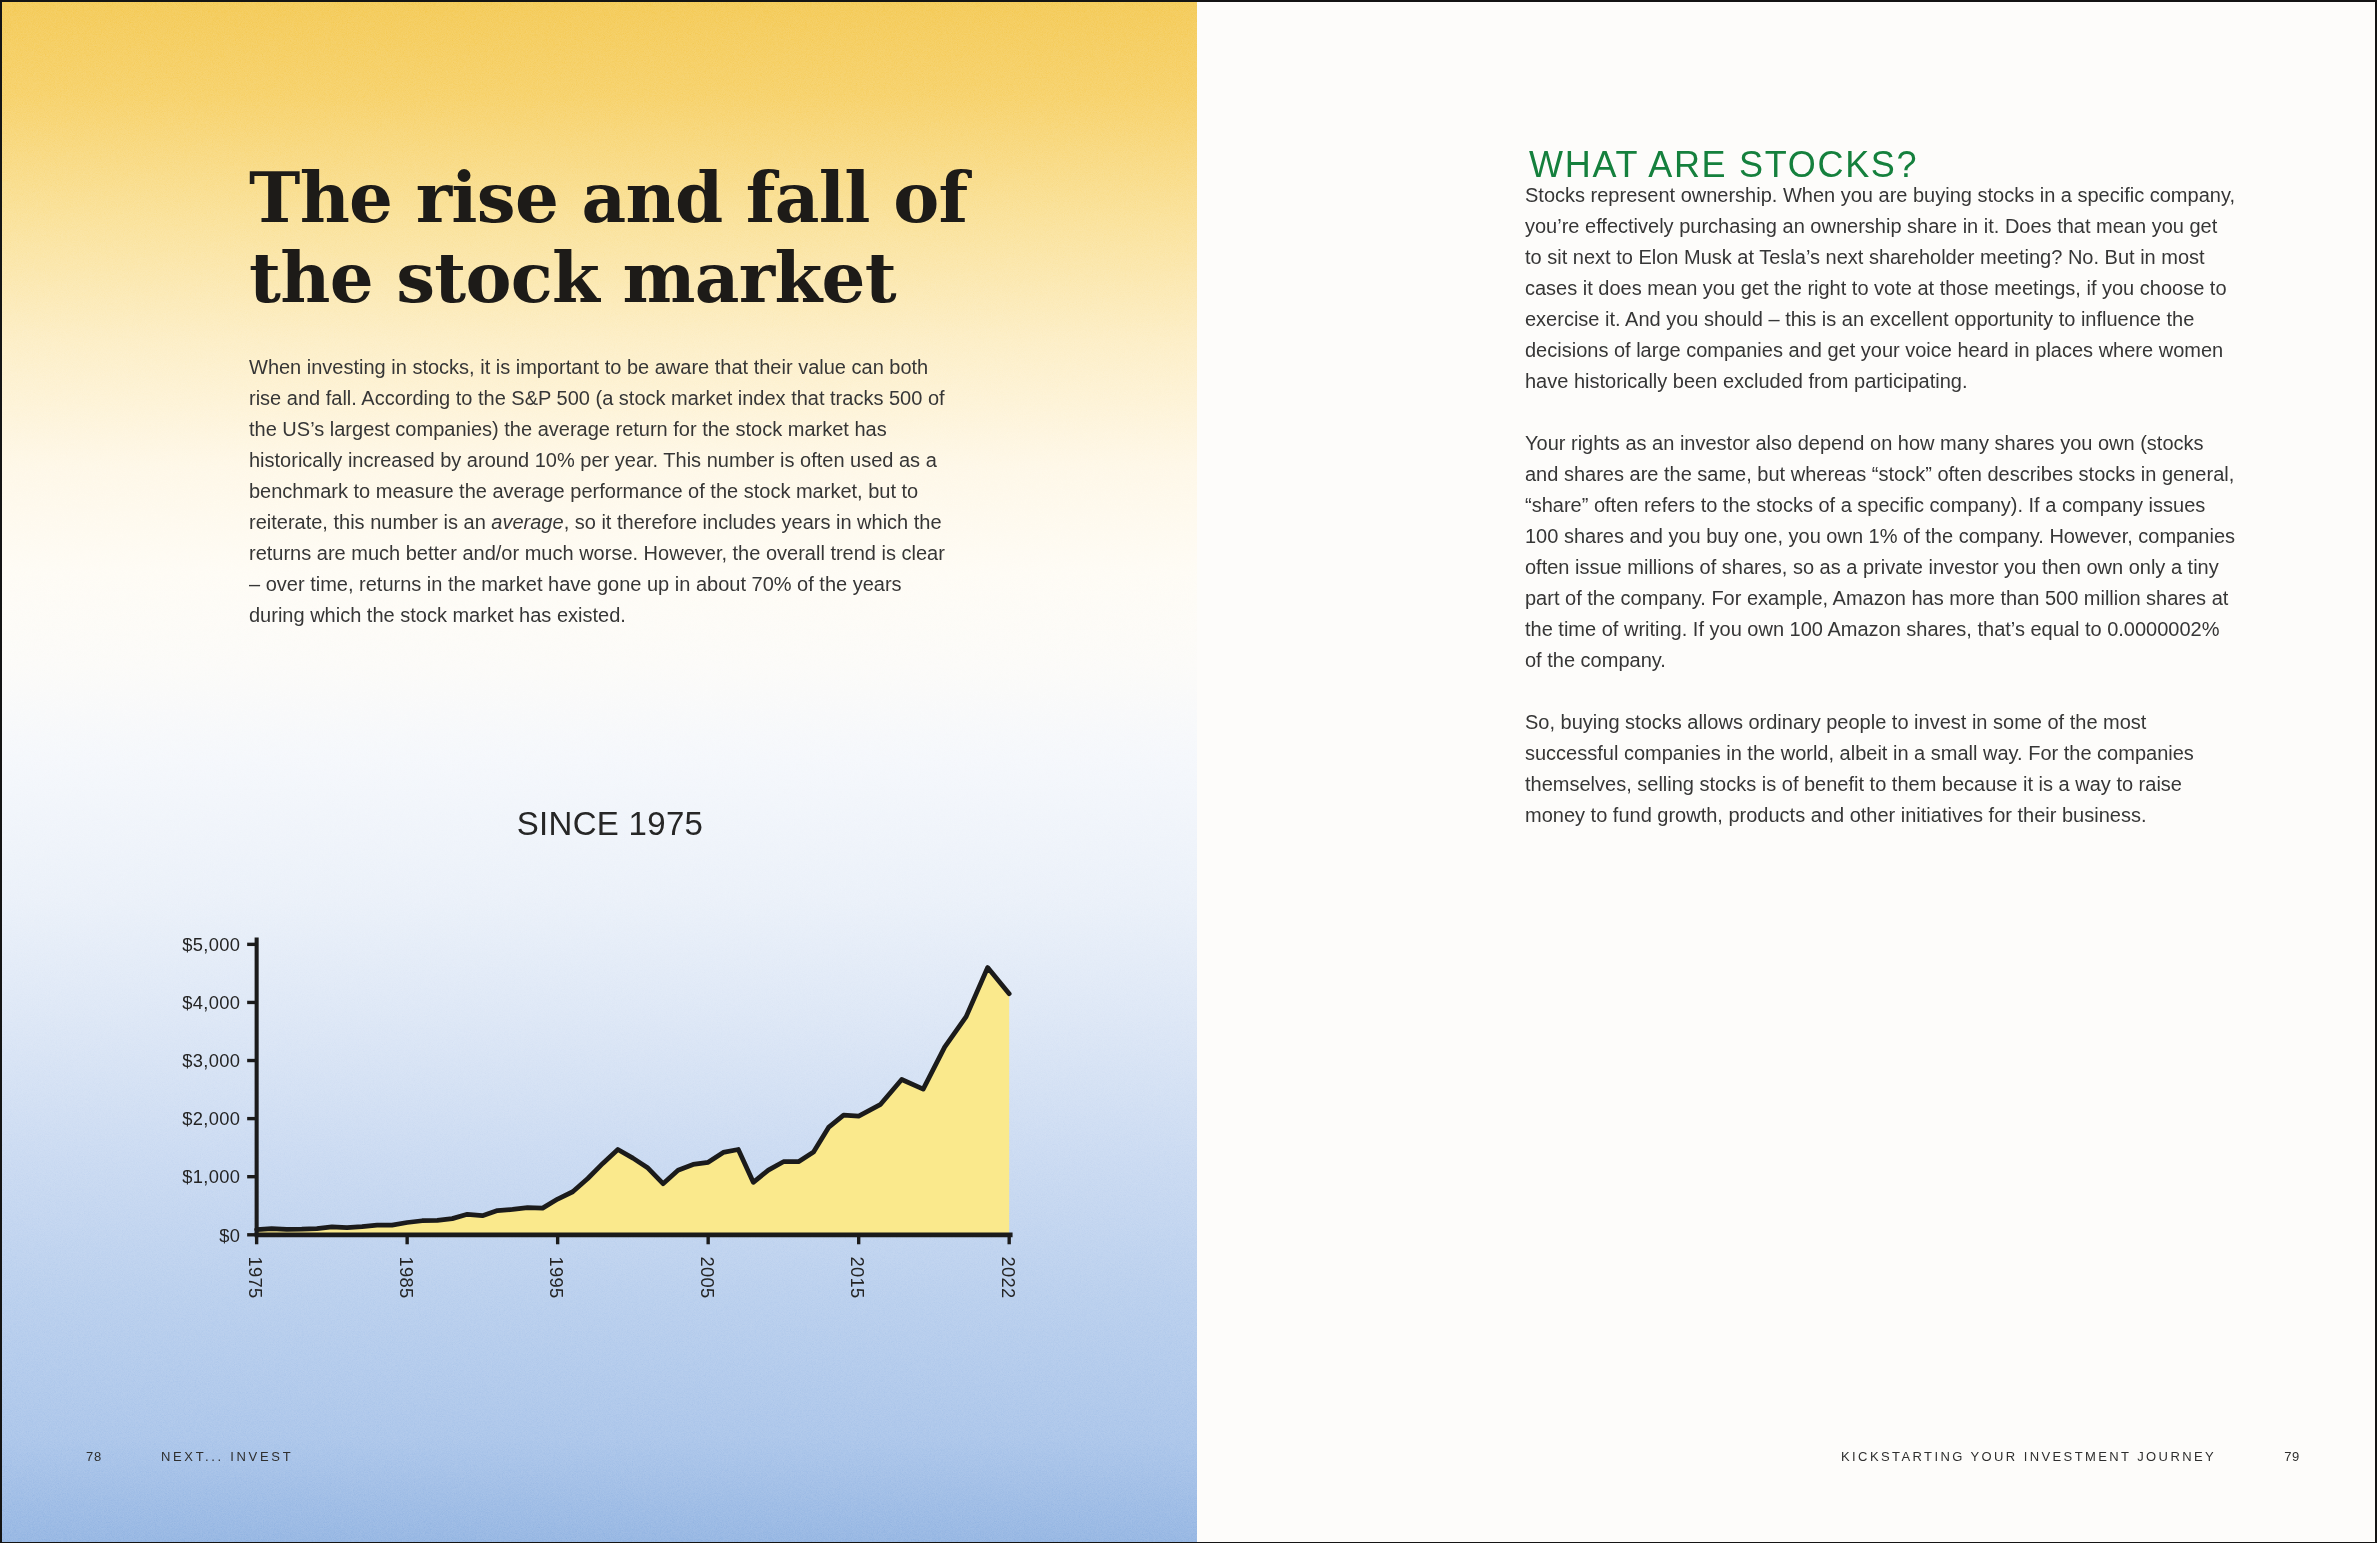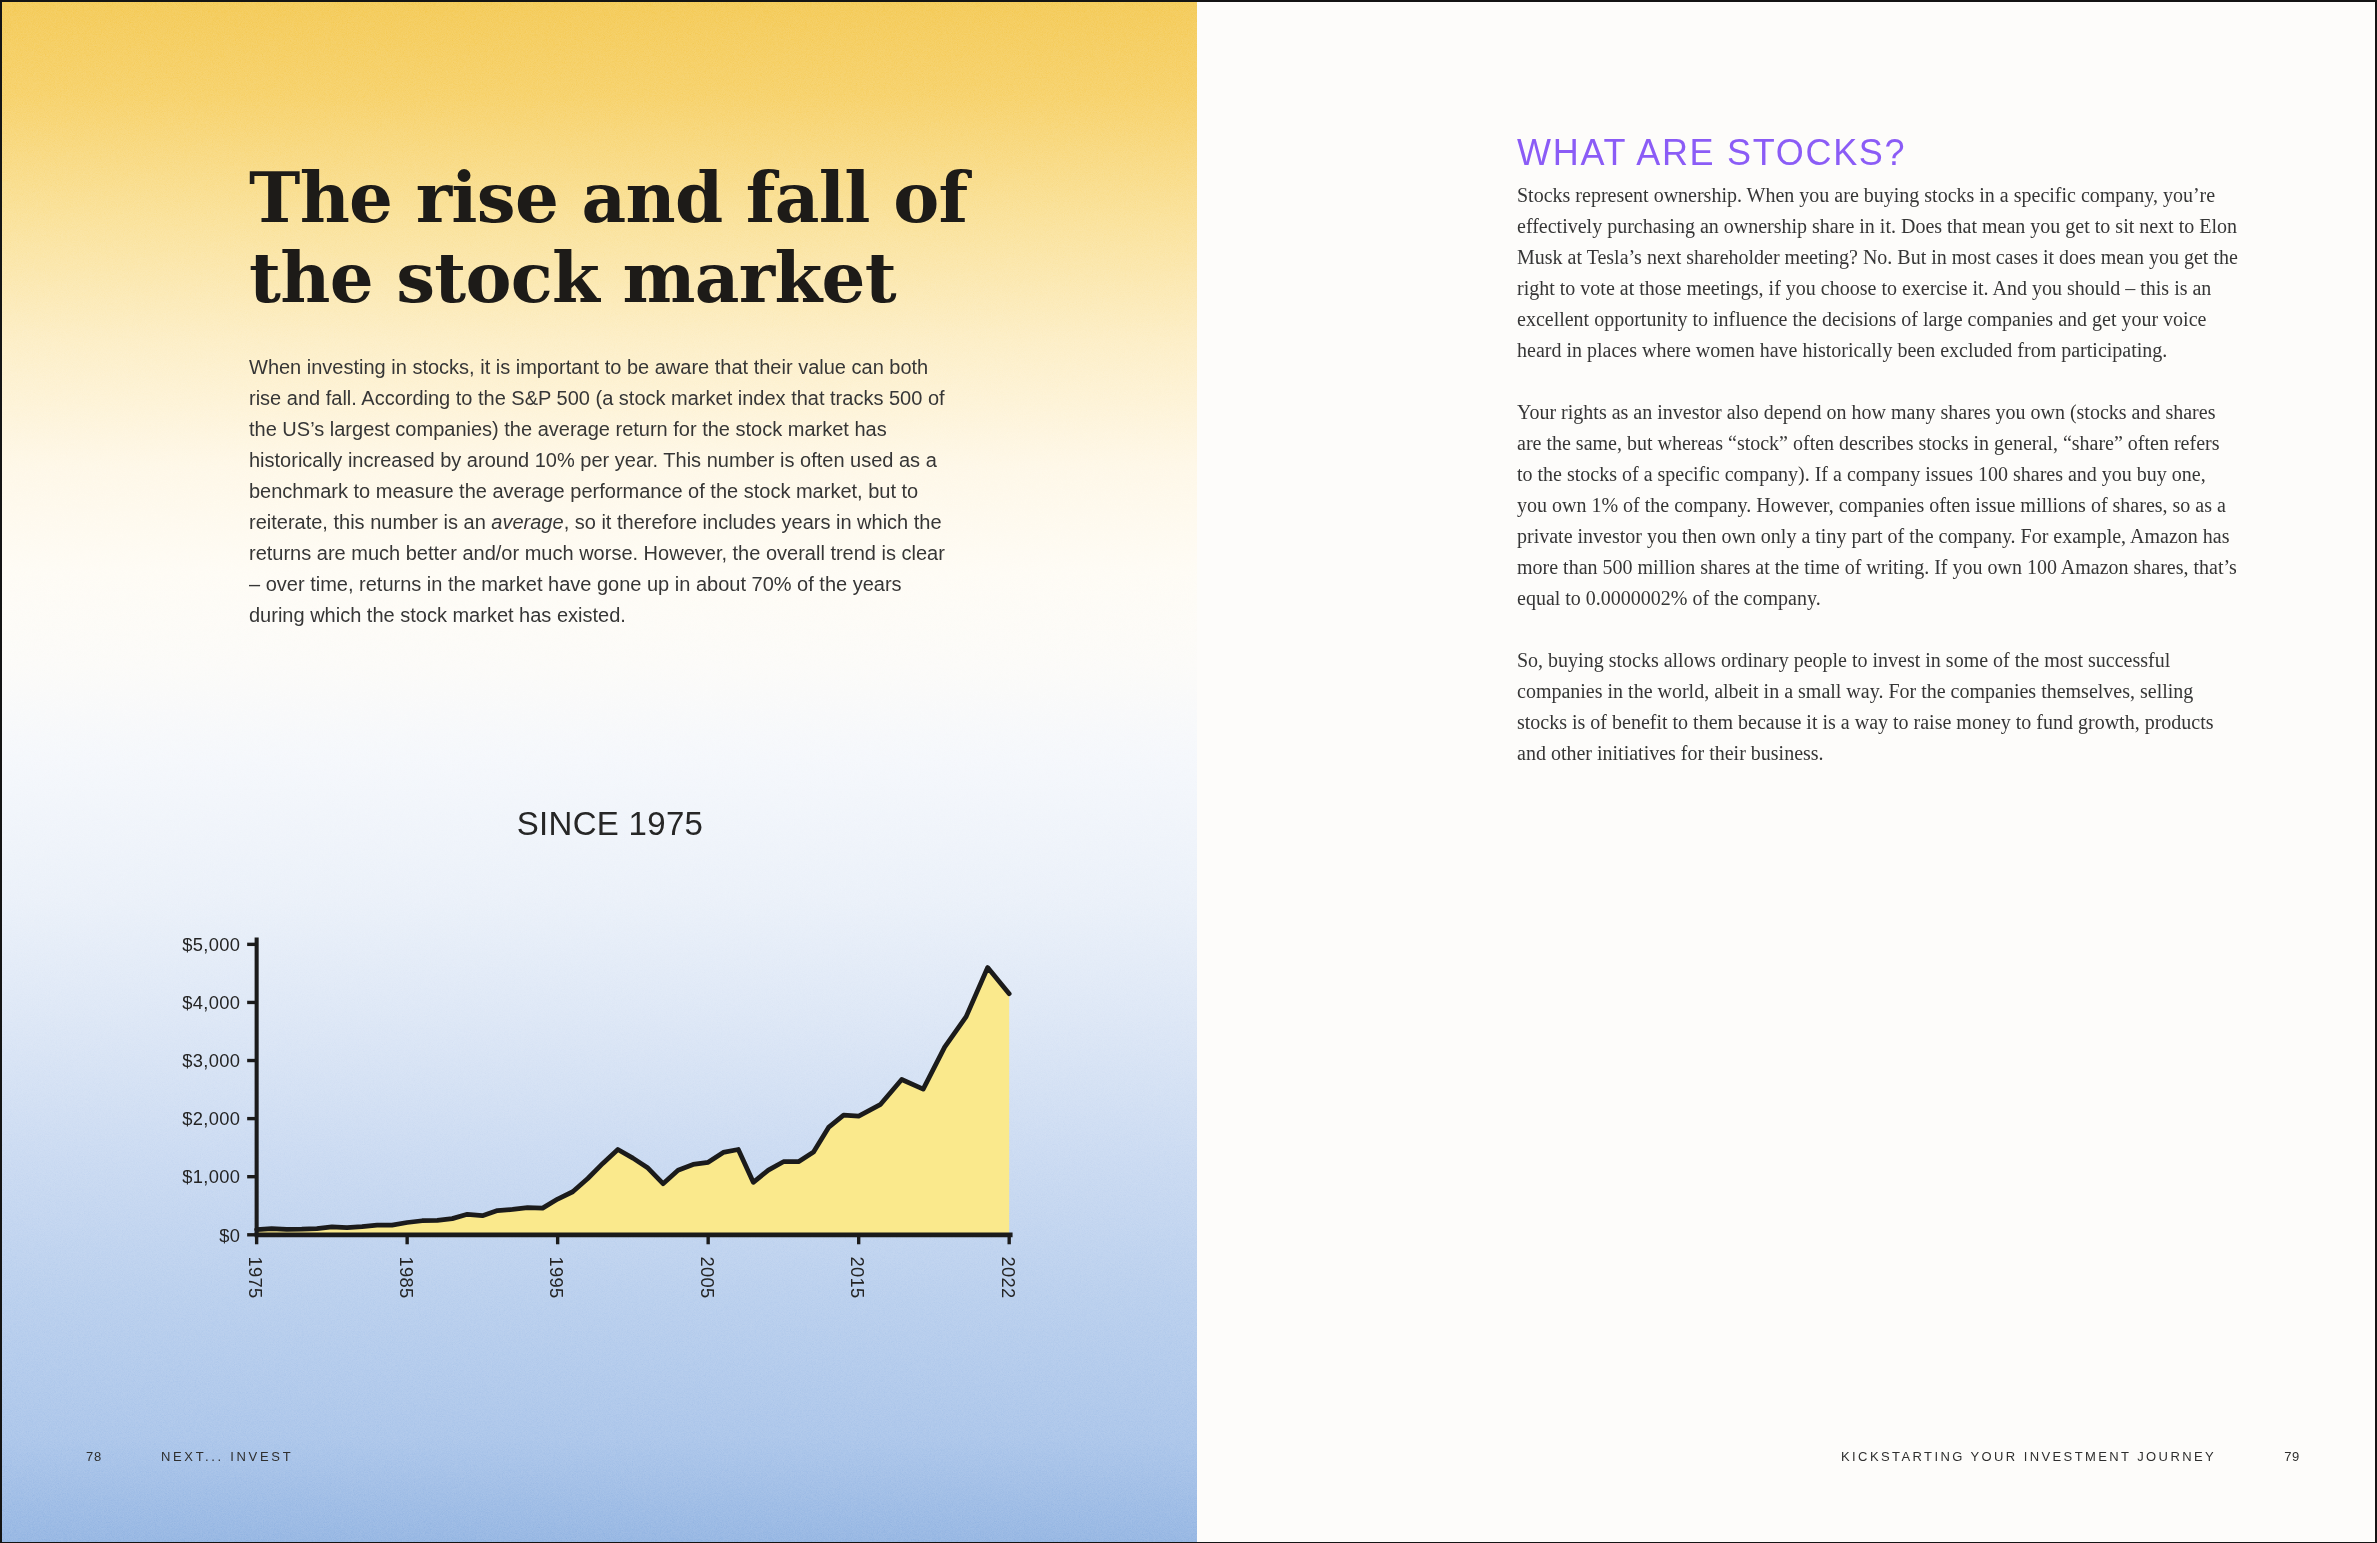--- a/index.html
+++ b/index.html
@@ -38,26 +38,26 @@
   .footer{
     position:absolute;top:1447px;z-index:2;display:flex;align-items:baseline;
     font-size:13px;color:#2e2e2e;
   }
   .footer-left{left:84px;}
   .footer-left .pnum{letter-spacing:0.7px;}
   .footer-left .ftitle{margin-left:59px;letter-spacing:2.7px;}
   
   .page-right{position:absolute;left:1195px;top:0;width:1183px;height:1544px;background:#FDFCFA;}
   .section-heading{
-    position:absolute;left:320px;top:130px;margin:0;z-index:2;
-    font-size:36px;font-weight:400;letter-spacing:1.7px;color:#8b5cf6;
+    position:absolute;left:320px;top:130px;margin:12px;z-index:2;
+    font-size:36px;font-weight:400;letter-spacing:1.7px;color:#15803d;
   }
   .right-col{position:absolute;left:320px;top:178px;width:721px;z-index:2;
     font-size:20px;line-height:31px;color:#363636;}
-  .right-col p{margin:0 0 31px 0;font-family:Liberation Serif, serif;}
+  .right-col p{margin:0 0 31px 8px;}
   .footer-right{right:80px;}
   .footer-right .ftitle{letter-spacing:2.4px;}
   .footer-right .pnum{margin-left:68px;letter-spacing:0.7px;}
 </style>
 </head>
 <body>
 
 <div class="spread">
 
   <div class="page-left">

